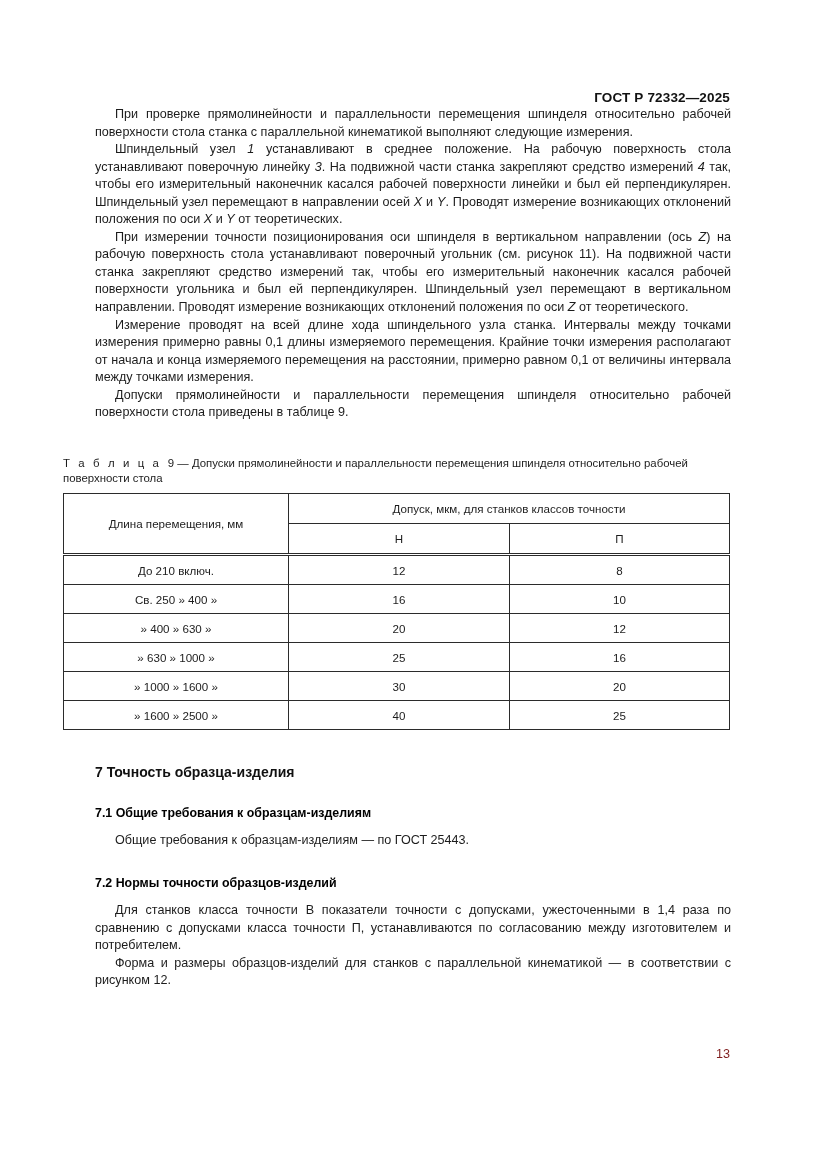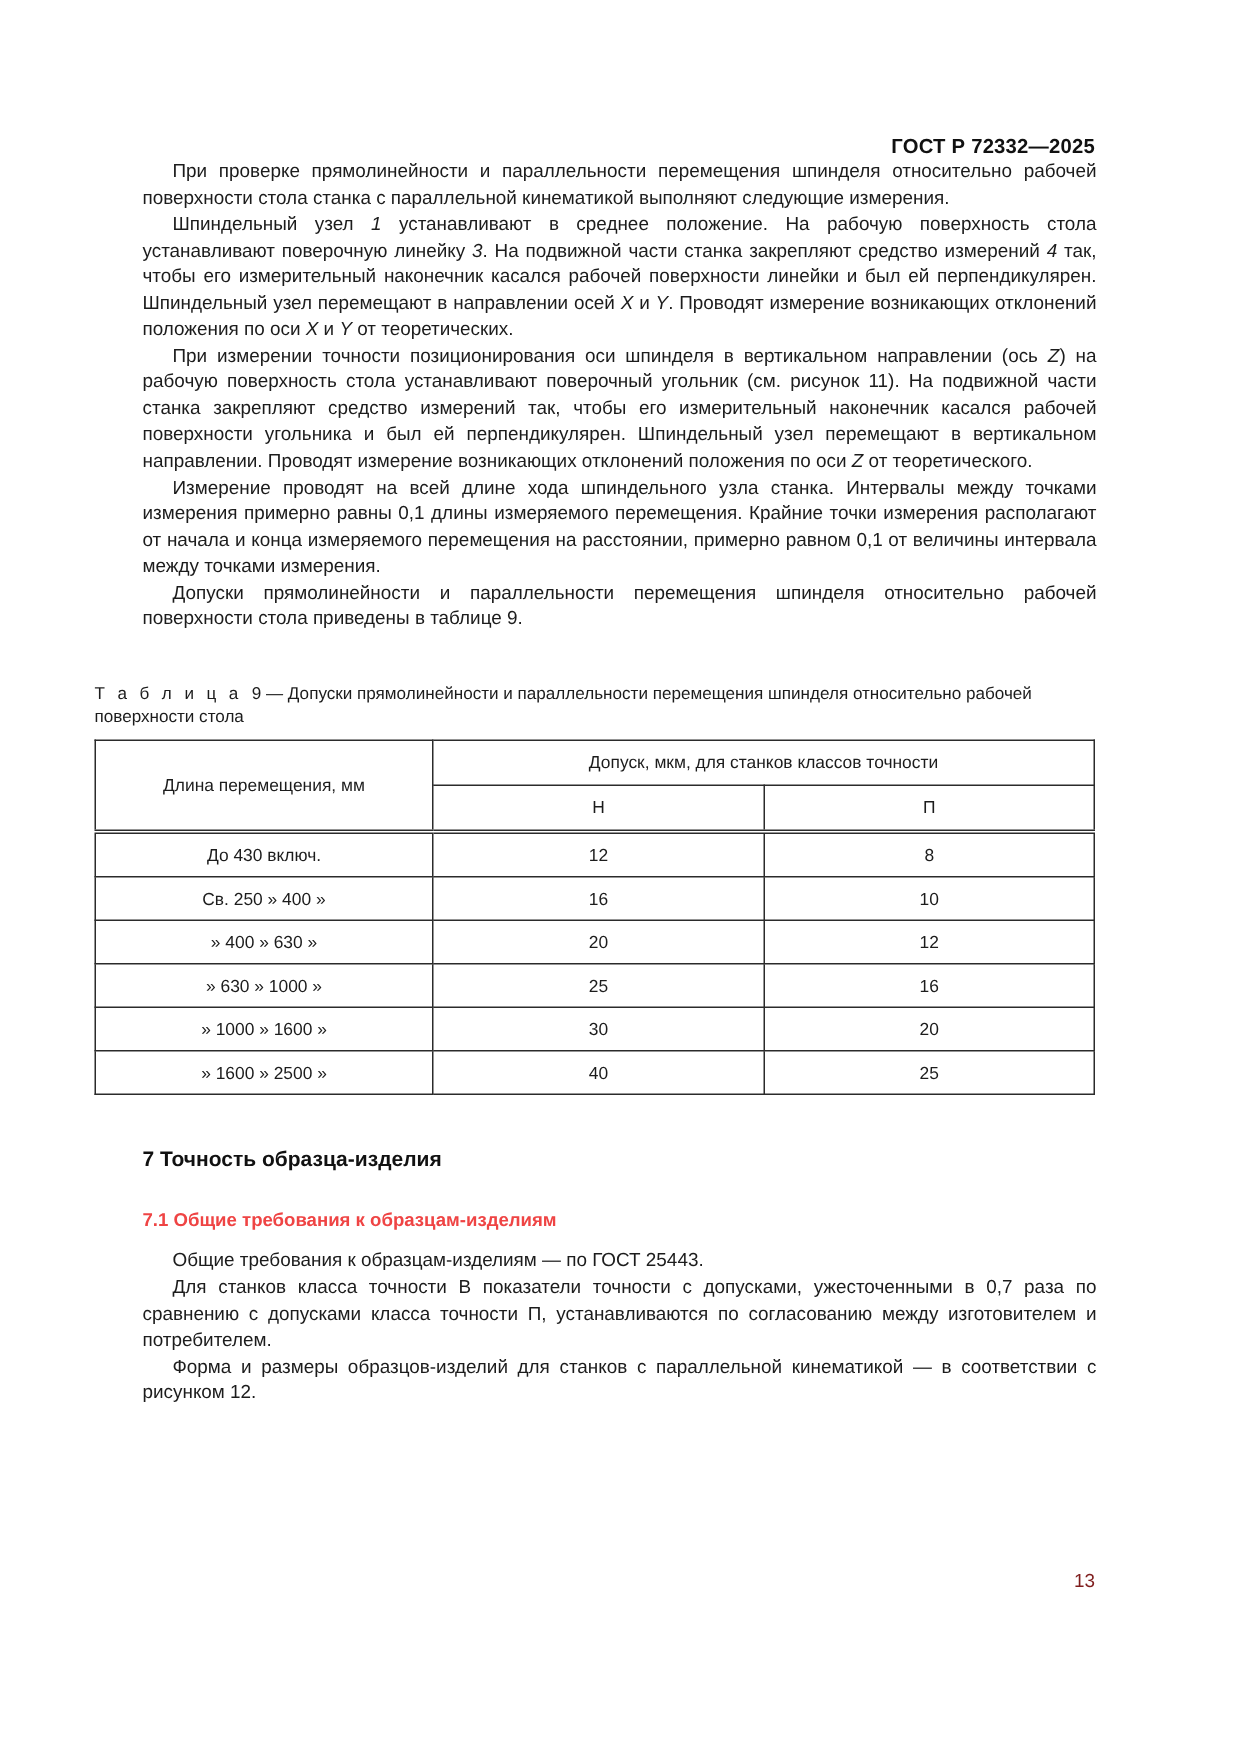--- a/index.html
+++ b/index.html
@@ -119,21 +119,21 @@
     font-weight: bold;
     margin: 34px 0 0 0;
     text-indent: 0;
     color: #111;
   }
   h3.subsec {
     font-size: 12.4px;
     font-weight: bold;
     margin: 26px 0 0 0;
     text-indent: 0;
-    color: #ef4444;
+    color: #000000;
   }
   h3.subsec + p.body {
     margin-top: 12px;
   }
   p.body + p.body {
     margin-top: 0;
   }
 
   
   .folio {
@@ -181,21 +181,21 @@
             <th class="tall" rowspan="2">Длина перемещения, мм</th>
             <th colspan="2">Допуск, мкм, для станков классов точности</th>
           </tr>
           <tr>
             <th>Н</th>
             <th>П</th>
           </tr>
         </thead>
         <tbody>
             <tr>
-              <td class="lbl">До 430 включ.</td>
+              <td class="lbl">До 210 включ.</td>
               <td>12</td>
               <td>8</td>
             </tr>
             <tr>
               <td class="lbl">Св. 250 »   400 »</td>
               <td>16</td>
               <td>10</td>
             </tr>
             <tr>
               <td class="lbl">»   400 »   630 »</td>
@@ -219,21 +219,22 @@
             </tr>
           </tbody>
       </table>
     </div>
 
     <h2 class="sec">7 Точность образца-изделия</h2>
 
     <h3 class="subsec">7.1 Общие требования к образцам-изделиям</h3>
     <p class="body">Общие требования к образцам-изделиям — по ГОСТ 25443.</p>
 
-    <p class="body">Для станков класса точности В показатели точности с допусками, ужесточенными в 0,7 раза по сравнению с допусками класса точности П, устанавливаются по согласованию между изготовителем и потребителем.</p>
+    <h3 class="subsec">7.2 Нормы точности образцов-изделий</h3>
+    <p class="body">Для станков класса точности В показатели точности с допусками, ужесточенными в 1,4 раза по сравнению с допусками класса точности П, устанавливаются по согласованию между изготовителем и потребителем.</p>
 
     <p class="body">Форма и размеры образцов-изделий для станков с параллельной кинематикой — в соответствии с рисунком 12.</p>
 
   </div>
 
   <div class="folio">13</div>
 
 </div>
 
 </body></html>

